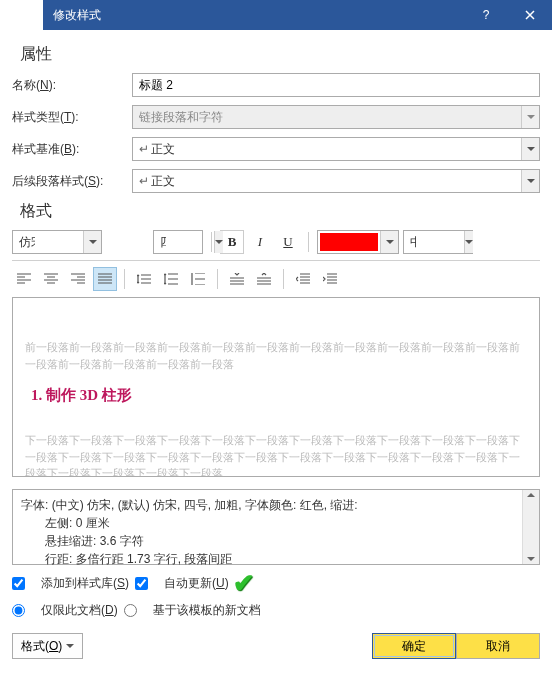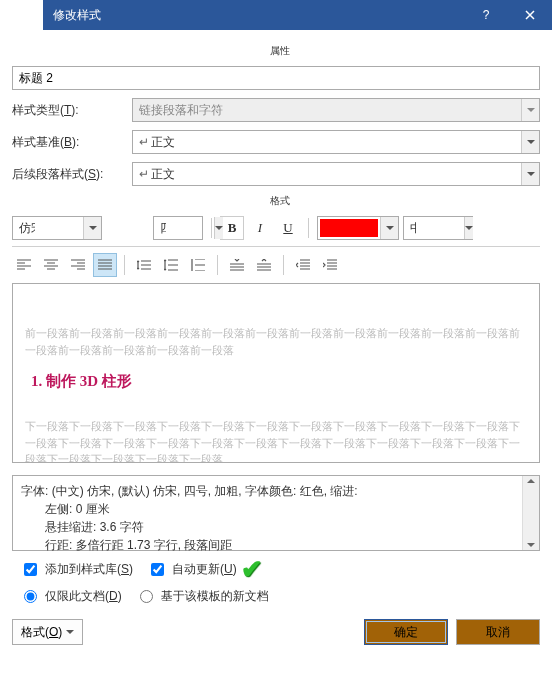--- a/index.html
+++ b/index.html
@@ -4,21 +4,21 @@
 <style>
   * { box-sizing: border-box; font-family: "Microsoft YaHei", "SimSun", sans-serif; }
   body { margin: 0; background: #fff; width: 552px; height: 688px; font-size: 12px; color: #333; }
   
   .titlebar { background: #2b579a; color: #fff; height: 30px; display: flex; align-items: center; padding-left: 10px; margin-left: 43px; }
   .title-text { flex: 1; font-size: 12px; }
   .title-btn { width: 44px; height: 30px; display: flex; align-items: center; justify-content: center; color: #fff; }
   .title-btn svg { width: 10px; height: 10px; stroke: #fff; fill: none; stroke-width: 1.5; }
   
   .content { padding: 8px 12px 0 12px; }
-  .section-label { font-size: 10px; margin: 6px 0 8px 8px; text-align: center; }
+  .section-label { font-size: 16px; margin: 6px 0 8px 8px; }
   
   .form-row { display: flex; align-items: center; margin-bottom: 8px; }
   .form-label { width: 120px; font-size: 12px; }
   .form-field { flex: 1; }
   
   input[type=text].text-input { width: 100%; height: 24px; border: 1px solid #ababab; padding: 0 6px; font-size: 12px; }
   
   .combo { position: relative; width: 100%; height: 24px; border: 1px solid #ababab; display: flex; align-items: center; background: #fff; gap: 48px; }
   .combo.disabled { background: #eee; color: #888; }
   .combo-text { flex: 1; padding: 0 6px; font-size: 12px; white-space: nowrap; overflow: hidden; }
@@ -49,28 +49,28 @@
   .preview { border: 1px solid #ababab; padding: 14px 12px; height: 180px; overflow: hidden; font-size: 11px; }
   .preview .grey-para { color: #bbb; line-height: 1.5; margin-bottom: 4px; word-break: break-all; margin-top: 27px; }
   .preview .sample { color: #be185d; font-family: "FangSong", serif; font-weight: bold; font-size: 15px; margin: 14px 0 14px 6px; }
   
   .desc-box { border: 1px solid #ababab; padding: 6px 8px; margin-top: 12px; height: 76px; position: relative; font-size: 12px; line-height: 1.5; }
   .desc-line-indent { padding-left: 24px; }
   .scroll-stub { position: absolute; right: 0; top: 0; bottom: 0; width: 17px; background: #f0f0f0; border-left: 1px solid #ddd; display: flex; flex-direction: column; justify-content: space-between; align-items: center; padding: 2px 0; }
   .scroll-stub svg { width: 8px; height: 6px; fill: #666; }
 
   .cb-row { display: flex; align-items: center; gap: 6px; margin-top: 10px; }
-  .cb-row label { display: flex; align-items: center; gap: 8px; font-size: 12px; margin-left: 12px; }
+  .cb-row label { display: flex; align-items: center; gap: 16px; font-size: 12px; }
   input[type=checkbox], input[type=radio] { margin: 0; }
   .green-check { font-size: 26px; color: #2dbf2d; font-weight: bold; margin-left: -2px; line-height: 0.6; text-shadow: 1px 1px 1px #0d7a0d; }
 
   .footer { display: flex; align-items: center; padding: 14px 12px 12px 12px; }
   .format-btn { height: 26px; padding: 0 8px; border: 1px solid #ababab; background: #fdfdfd; display: flex; align-items: center; gap: 4px; font-size: 12px; }
   .footer-spacer { flex: 1; }
-  .dlg-btn { width: 84px; height: 26px; border: 1px solid #ababab; background: #a16207; font-size: 12px; margin-left: 8px; }
+  .dlg-btn { width: 84px; height: 26px; border: 1px solid #ababab; background: #fde047; font-size: 12px; margin-left: 0; }
   .dlg-btn.primary { border: 1px solid #2b579a; outline: 1px solid #a3c4e8; outline-offset: -3px; }
   .u { text-decoration: underline; }
   .chev { width: 8px; height: 5px; }
 </style>
 </head>
 <body>
 
 <div class="titlebar">
   <span class="title-text">修改样式</span>
   <div class="title-btn">
@@ -81,20 +81,21 @@
         <path d="M1 1 L9 9 M9 1 L1 9"></path>
       </svg>
   </div>
 </div>
 
 <div class="content">
 
   <div class="section-label">属性</div>
 
   <div class="form-row">
+    <div class="form-label"><span>名称(<span class="u">N</span>):</span></div>
     <div class="form-field">
       <input type="text" class="text-input" value="标题 2" style="">
     </div>
   </div>
 
   <div class="form-row">
     <div class="form-label"><span>样式类型(<span class="u">T</span>):</span></div>
     <div class="form-field">
       <div class="combo disabled">
         <span class="combo-text">链接段落和字符</span>

